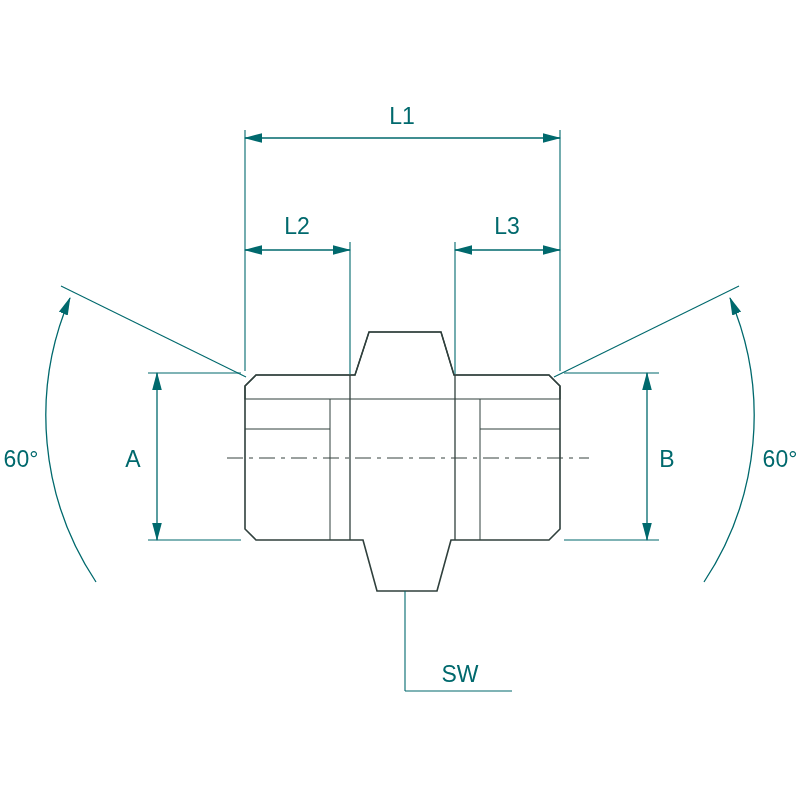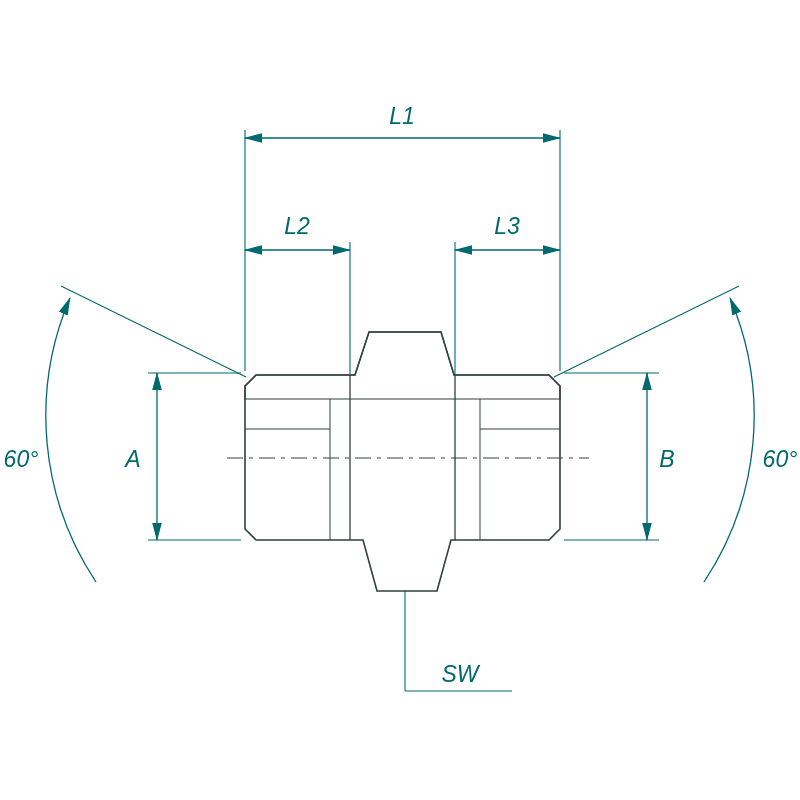--- a/index.html
+++ b/index.html
@@ -3,21 +3,21 @@
 <meta charset="utf-8">
 <style>
   :root{
     --dim:#00696d;
     --outline:#30403d;
     --body:#cbd7d2;
     --hatch:#4a5a56;
     --bg:#ffffff;
   }
   html,body{margin:0;padding:0;background:var(--bg);}
-  .canvas{width:800px;height:800px;background:var(--bg);overflow:hidden;font-style:italic;}
+  .canvas{width:800px;height:800px;background:var(--bg);overflow:hidden;}
   svg{display:block;}
   .dim-line{stroke:var(--dim);stroke-width:1.3;fill:none;}
   .ext-line{stroke:var(--dim);stroke-width:1.1;fill:none;}
   .geo{stroke:var(--outline);fill:none;}
   .geo-thick{stroke:var(--outline);stroke-width:1.6;}
   .dim-label{font-family:"Liberation Sans",sans-serif;font-size:23px;fill:var(--dim);}
 </style>
 </head>
 <body>
 

